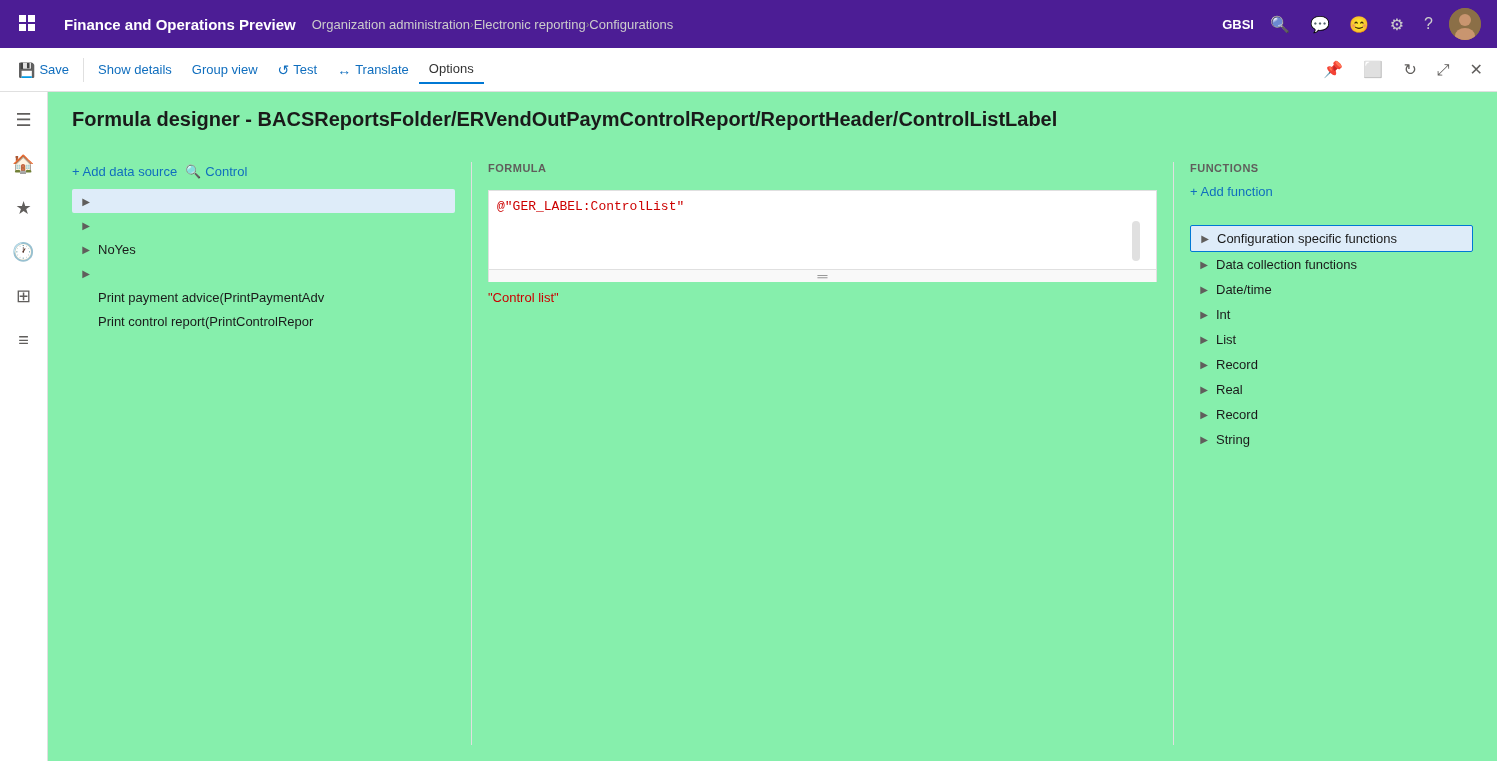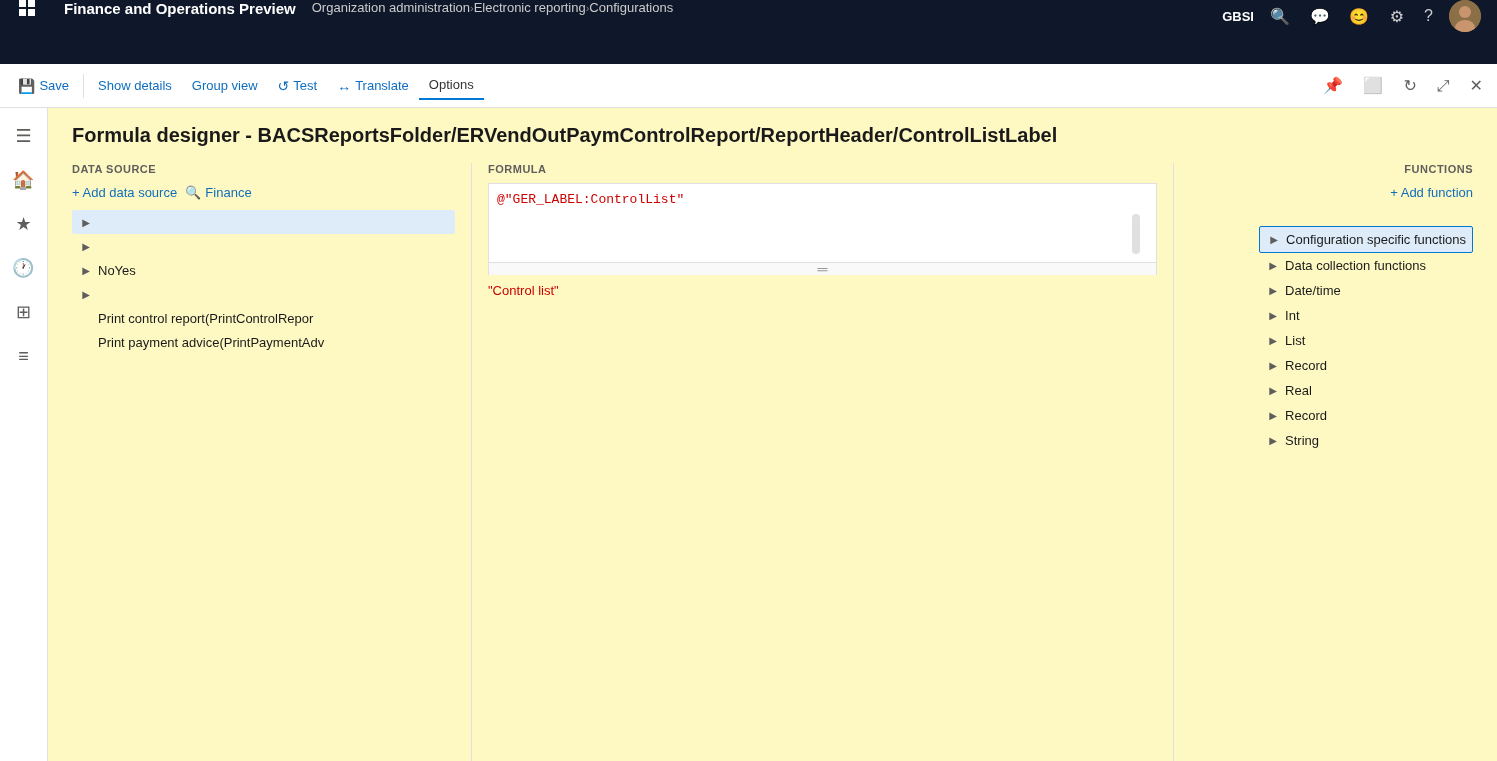--- a/index.html
+++ b/index.html
@@ -1,24 +1,24 @@
 <!DOCTYPE html>
 <html><head>
   <meta charset="utf-8">
   <style>
     * { box-sizing: border-box; margin: 0; padding: 0; }
     body { font-family: 'Segoe UI', sans-serif; font-size: 13px; background: #f3f2f1; height: 761px; overflow: hidden; }
 
     
     .top-nav {
-      background: #0f172a;
+      background: #4c1d95;
       color: #fff;
-      height: 64px;
-      display: flex;
-      align-items: flex-start;
+      height: 48px;
+      display: flex;
+      align-items: center;
       padding: 0 8px;
       gap: 0;
     }
     .top-nav .app-grid {
       width: 40px;
       display: flex;
       align-items: center;
       justify-content: center;
       cursor: pointer;
     }
@@ -136,25 +136,26 @@
       justify-content: center;
       cursor: pointer;
       color: #605e5c;
       font-size: 18px;
       border-radius: 4px;
     }
 
     
     .main-content {
       flex: 1;
-      background: #fef9c3;
+      background: #86efac;
       overflow: hidden;
       display: flex;
       flex-direction: column;
       padding: 16px 24px;
+      gap: 15px;
     }
     .page-title {
       font-size: 20px;
       font-weight: 600;
       color: #1a1a1a;
       margin-bottom: 16px;
     }
     .content-area {
       display: flex;
       flex: 1;
@@ -236,21 +237,21 @@
       display: flex;
       flex-direction: column;
       padding: 0 16px;
       position: relative;
     }
     .formula-label {
       font-size: 11px;
       font-weight: 700;
       text-transform: uppercase;
       color: #605e5c;
-      margin-bottom: 8px;
+      margin-bottom: 16px;
       letter-spacing: 0.5px;
     }
     .formula-editor {
       border: 1px solid #e0e0e0;
       min-height: 80px;
       padding: 8px;
       font-family: 'Courier New', monospace;
       font-size: 13px;
       color: #c00;
       background: #fff;
@@ -303,21 +304,20 @@
     }
 
     
     .functions-panel {
       width: 300px;
       min-width: 220px;
       display: flex;
       flex-direction: column;
       padding-left: 16px;
       border-left: 1px solid #e0e0e0;
-      align-items: flex-end;
     }
     .functions-list {
       flex: 1;
       overflow-y: auto;
     }
     .function-item {
       display: flex;
       align-items: center;
       gap: 4px;
       padding: 5px 6px;
@@ -422,49 +422,48 @@
     <div class="side-nav-icon">⊞</div>
     <div class="side-nav-icon">≡</div>
   </div>
 
   <div class="main-content">
     <div class="page-title">Formula designer - BACSReportsFolder/ERVendOutPaymControlReport/ReportHeader/ControlListLabel</div>
 
     <div class="content-area">
 
       <div class="datasource-panel">
-        <div class="panel-header">DATA SOURCE</div>
         <div class="panel-toolbar">
           <button class="panel-btn">+ Add data source</button>
           <div class="search-btn">
             <span>🔍</span>
-            <span>Finance</span>
+            <span>Control</span>
           </div>
         </div>
         <div class="tree-list">
           <div class="tree-item selected">
             <div class="expand-icon">▶</div>
           </div>
           <div class="tree-item">
             <div class="expand-icon">▶</div>
           </div>
           <div class="tree-item">
             <div class="expand-icon">▶</div>
             <span class="tree-item-text">NoYes</span>
           </div>
           <div class="tree-item">
             <div class="expand-icon">▶</div>
           </div>
           <div class="tree-item">
             <div class="expand-icon" style="visibility:hidden">▶</div>
-            <span class="tree-item-text">Print control report(PrintControlRepor</span>
+            <span class="tree-item-text">Print payment advice(PrintPaymentAdv</span>
           </div>
           <div class="tree-item">
             <div class="expand-icon" style="visibility:hidden">▶</div>
-            <span class="tree-item-text">Print payment advice(PrintPaymentAdv</span>
+            <span class="tree-item-text">Print control report(PrintControlRepor</span>
           </div>
         </div>
       </div>
 
       <div class="formula-panel">
         <div class="formula-label">FORMULA</div>
         <div class="formula-editor">
           <span>@"GER_LABEL:ControlList"</span>
           <div class="formula-scroll-handle"></div>
         </div>

